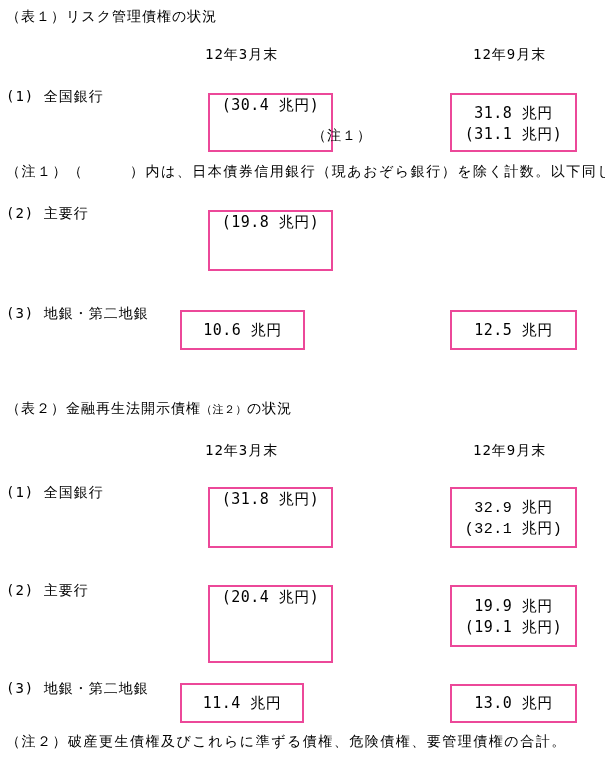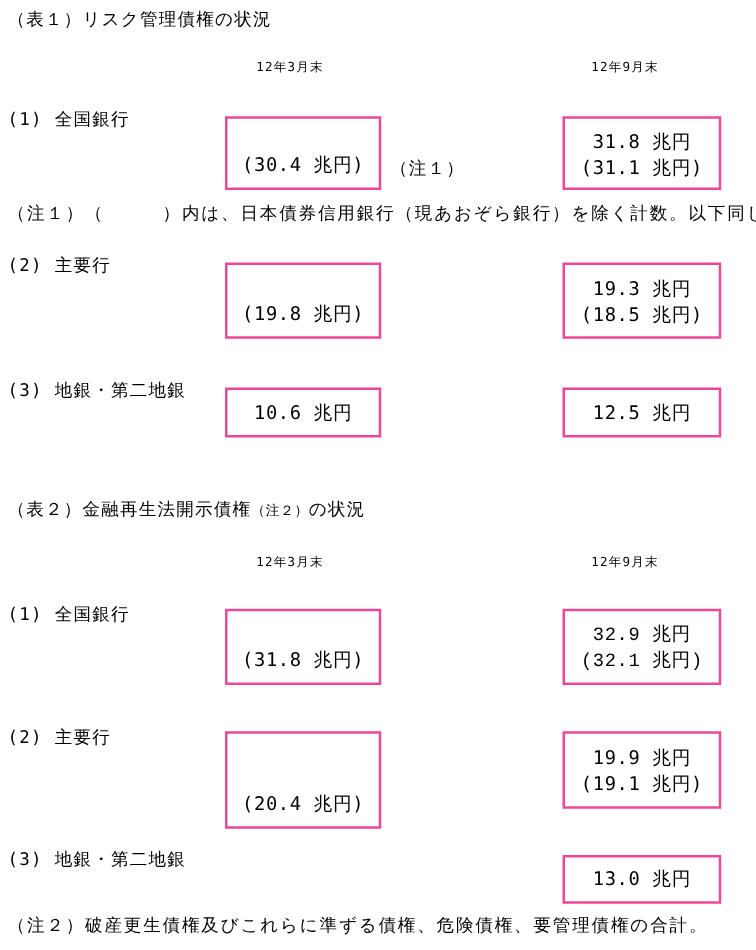--- a/index.html
+++ b/index.html
@@ -14,35 +14,35 @@
     height:760px;
     background:#ffffff;
     overflow:hidden;
     font-size:14px;
     letter-spacing:1px;
     line-height:15px;
   }
   .abs{position:absolute;white-space:nowrap;}
   .title{font-size:14px;}
   .title-note{font-size:11px;letter-spacing:0.5px;}
-  .hdr{font-size:10px;}
+  .hdr{font-size:14px;}
   .row-label{font-size:14px;}
   .box{
     position:absolute;
     border:2px solid #ec4899;
     box-sizing:border-box;
     background:#ffffff;
     display:flex;
     flex-direction:column;
     align-items:center;
     font-size:15px;
     letter-spacing:0.5px;
     line-height:21px;
   }
-  .box-bottom{justify-content:flex-end;padding-bottom:7px;}
+  .box-bottom{padding-bottom:7px;margin-left:28px;}
   .box-center2{justify-content:center;padding-top:2px;}
   .box-center1{justify-content:center;}
   .note-ref{font-size:14px;}
   .footnote{font-size:14px;letter-spacing:1.5px;}
 </style>
 </head>
 <body>
 
 <div class="page">
 
@@ -59,24 +59,20 @@
   <div class="box box-center2" style="left:450px;top:93px;width:127px;height:59px;">
     <span>31.8 兆円</span>
     <span>(31.1 兆円)</span>
   </div>
 
   <div class="abs footnote" style="left:6px;top:164px;">（注１）（　　　）内は、日本債券信用銀行（現あおぞら銀行）を除く計数。以下同じ。</div>
 
   <div class="abs row-label" style="left:6px;top:206px;">(2) 主要行</div>
   <div class="box box-bottom" style="left:180px;top:210px;width:125px;height:61px;">
     <span>(19.8 兆円)</span>
-  </div>
-  <div class="box box-center2" style="left:450px;top:210px;width:127px;height:61px;">
-    <span>19.3 兆円</span>
-    <span>(18.5 兆円)</span>
   </div>
 
   <div class="abs row-label" style="left:6px;top:306px;">(3) 地銀・第二地銀</div>
   <div class="box box-center1" style="left:180px;top:310px;width:125px;height:40px;">
     <span>10.6 兆円</span>
   </div>
   <div class="box box-center1" style="left:450px;top:310px;width:127px;height:40px;">
     <span>12.5 兆円</span>
   </div>
 
@@ -99,19 +95,22 @@
   <div class="abs row-label" style="left:6px;top:583px;">(2) 主要行</div>
   <div class="box box-bottom" style="left:180px;top:585px;width:125px;height:78px;">
     <span>(20.4 兆円)</span>
   </div>
   <div class="box box-center2" style="left:450px;top:585px;width:127px;height:62px;">
     <span>19.9 兆円</span>
     <span>(19.1 兆円)</span>
   </div>
 
   <div class="abs row-label" style="left:6px;top:681px;">(3) 地銀・第二地銀</div>
+  <div class="box box-center1" style="left:180px;top:683px;width:124px;height:40px;">
+    <span>11.4 兆円</span>
+  </div>
   <div class="box box-center1" style="left:450px;top:684px;width:127px;height:39px;">
     <span>13.0 兆円</span>
   </div>
 
   <div class="abs footnote" style="left:6px;top:734px;">（注２）破産更生債権及びこれらに準ずる債権、危険債権、要管理債権の合計。</div>
 
 </div>
 
 </body></html>

